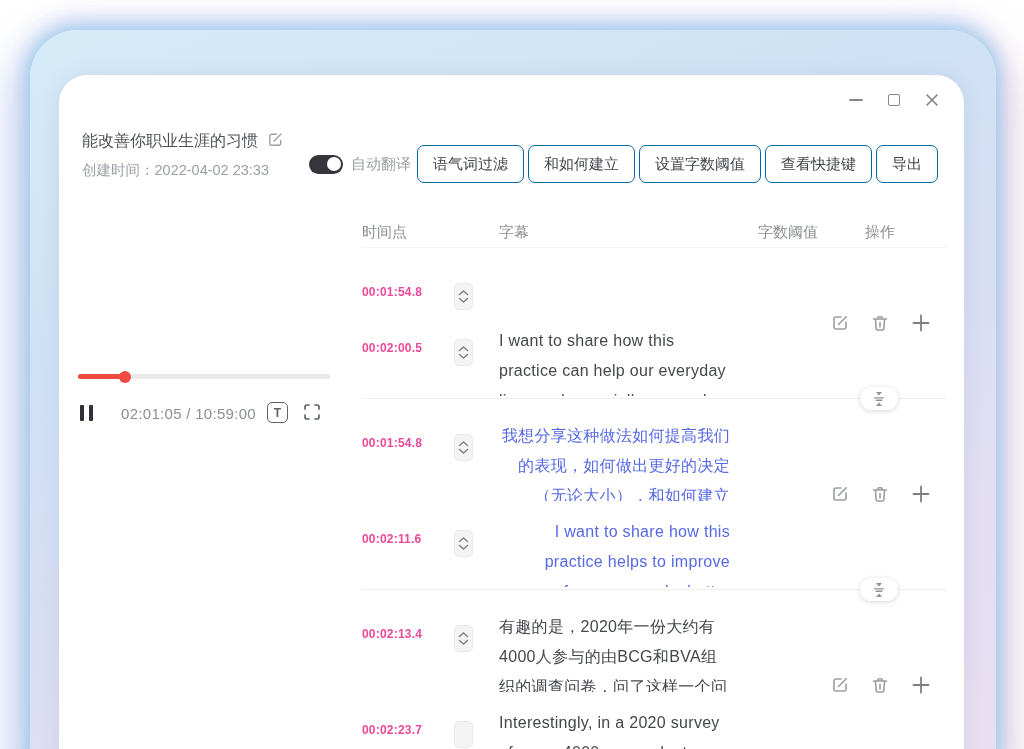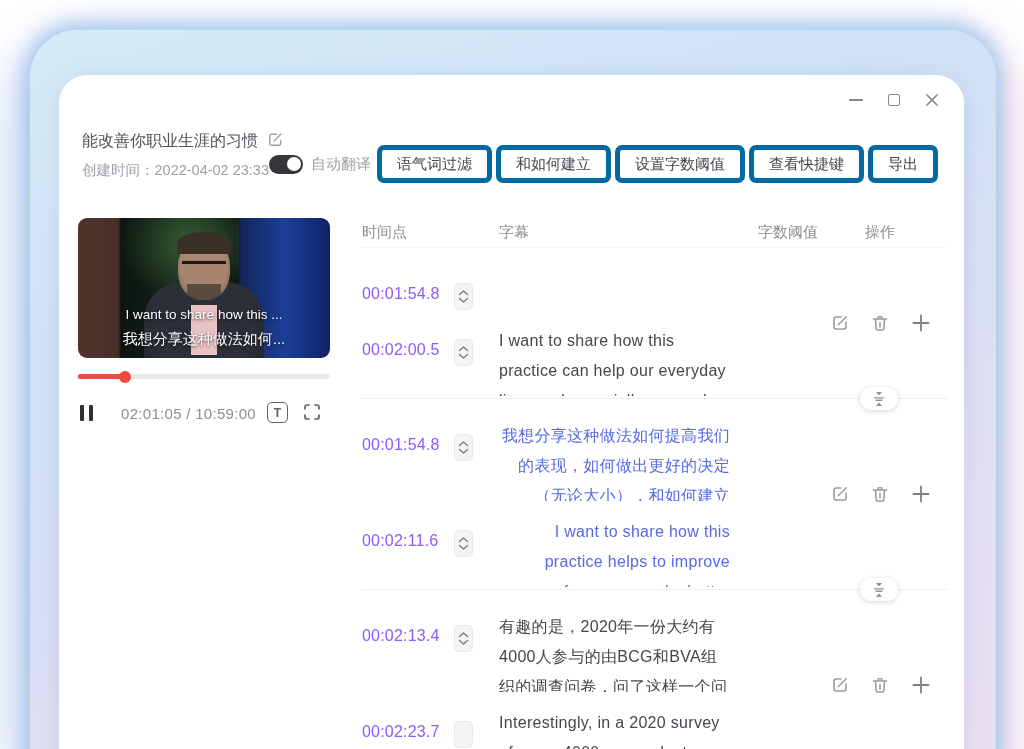--- a/index.html
+++ b/index.html
@@ -29,21 +29,21 @@
   
   .title-row { position:absolute; left:23px; top:56px; display:flex; align-items:flex-start; gap:9px; }
   .doc-title { font-size:16px; color:#4e5156; }
   .created { position:absolute; left:23px; top:86px; font-size:14.5px; color:#9ca0a6; }
 
   .toolbar { position:absolute; right:26px; top:70px; height:38px; display:flex; align-items:center; gap:4px; }
   .auto-trans { display:flex; align-items:center; gap:8px; margin-right:2px; }
   .toggle { position:relative; width:34px; height:19px; border-radius:10px; background:#35363b; cursor:pointer; }
   .toggle .knob { position:absolute; right:2.5px; top:2.5px; width:14px; height:14px; border-radius:50%; background:#fff; }
   .auto-label { font-size:15px; color:#9b9ea3; }
-  .tbtn { height:38px; padding:0 15px; border:5px solid #0369a1; border-radius:7px; background:#fff;
+  .tbtn { height:38px; padding:0 15px; border:1px solid #0369a1; border-radius:7px; background:#fff;
     font-size:15px; color:#42454a; display:flex; align-items:center; cursor:pointer;
     font-family:"Liberation Sans",sans-serif; }
 
   
   .player { position:absolute; left:19px; top:143px; width:252px; height:140px; border-radius:9px;
     overflow:hidden;
     background:linear-gradient(90deg,#50332a 0%,#46302a 16%,#0d1410 17%,#15241a 42%,#0c130f 63%,#12265c 65%,#1c3f96 82%,#0e2366 100%); }
   .player .foliage { position:absolute; left:16%; top:0; width:48%; height:60%;
     background:radial-gradient(ellipse at 60% 30%, rgba(64,110,58,.75), rgba(20,40,22,0) 70%); }
   .player .body { position:absolute; left:50%; top:46%; transform:translateX(-50%); width:120px; height:110px;
@@ -77,21 +77,21 @@
   
   .table { position:absolute; left:303px; top:143px; width:585px; bottom:0; }
   .thead { display:flex; height:30px; align-items:center; font-size:15px; color:#8b8e93; border-bottom:1px solid #f5f5f6; }
   .th-time { width:137px; } .th-sub { width:259px; } .th-thresh { width:107px; } .th-op { flex:1; }
 
   .trow { position:relative; border-bottom:1px solid #efeff0; }
   .trow:last-child { border-bottom:none; }
   .trow .inner { padding:22px 0 2px; }
   .entry { display:flex; align-items:flex-start; }
   .entry + .entry { margin-top:16px; }
-  .ttime { width:92px; font-size:16px; color:#8b5cf6; padding-top:15px; letter-spacing:.2px; }
+  .ttime { width:92px; font-size:12px; color:#ec4899; padding-top:15px; letter-spacing:.2px;font-weight:bold; }
   .stepper { margin-top:13px; width:19px; height:27px; background:#f3f4f6; border:1px solid #e6e8ea; border-radius:5px;
     display:flex; flex-direction:column; align-items:center; justify-content:center; gap:1px; cursor:pointer; }
   .ttext { width:231px; margin-left:26px; font-size:16px; line-height:30px; color:#44474c; height:80px; overflow:hidden; letter-spacing:.3px; }
   .entry.en .ttext { height:70px; }
   .trow.translated .ttext { color:#5569e5;text-align:right; }
   .actions { position:absolute; left:468px; top:50%; transform:translateY(-50%); display:flex; gap:20px; align-items:center; }
   .act { cursor:pointer; display:flex; align-items:center; }
   .merge-pill { position:absolute; left:498px; bottom:-12px; width:38px; height:23px; background:#fff;
     border-radius:12px; box-shadow:0 1px 5px rgba(100,110,130,.28); display:flex; align-items:center; justify-content:center;
     cursor:pointer; z-index:3; }
@@ -135,31 +135,20 @@
         </div>
       <span class="auto-label">自动翻译</span>
     </div>
     <button class="tbtn">语气词过滤</button>
     <button class="tbtn">和如何建立</button>
     <button class="tbtn">设置字数阈值</button>
     <button class="tbtn">查看快捷键</button>
     <button class="tbtn">导出</button>
   </div>
 
-  <div class="player">
-    <div class="foliage"></div>
-    <div class="body"></div>
-    <div class="shirt"></div>
-    <div class="head"></div>
-    <div class="hair"></div>
-    <div class="glasses"></div>
-    <div class="beard"></div>
-    <div class="sub-en">I want to share how this ...</div>
-    <div class="sub-zh">我想分享这种做法如何...</div>
-  </div>
 
   <div class="progress">
     <div class="fill" style="width: 18.5%;"></div>
     <div class="knob" style="left: 18.5%;"></div>
   </div>
 
   <div class="pcontrols">
     <div class="pause">
         <i></i>
         <i></i>

